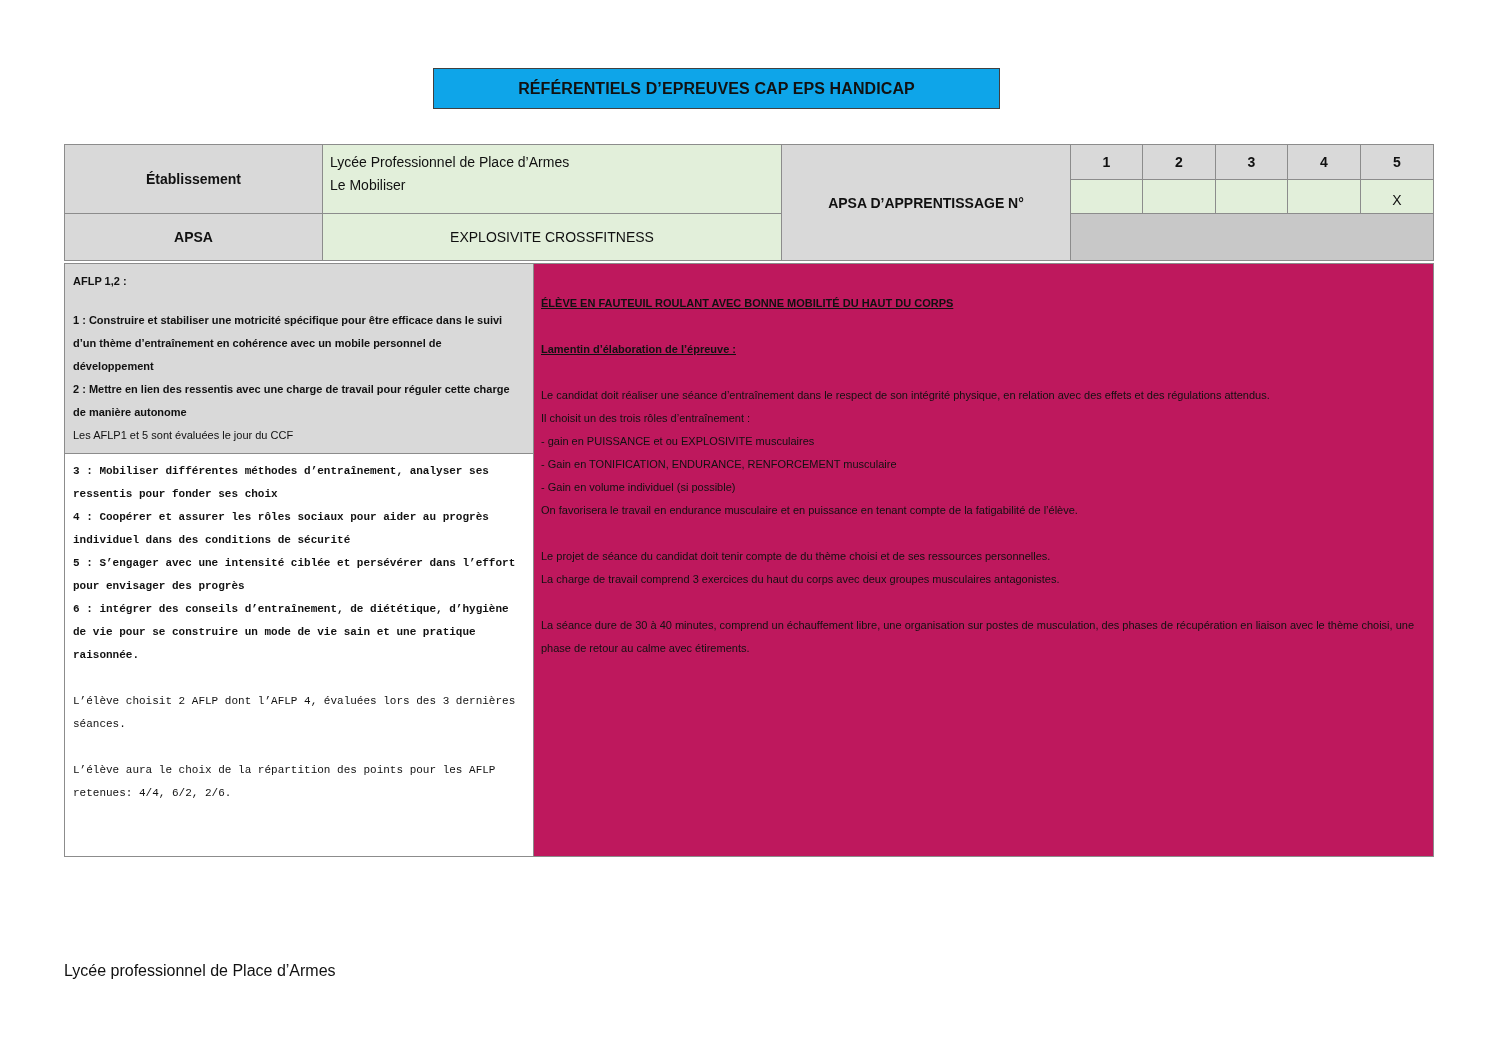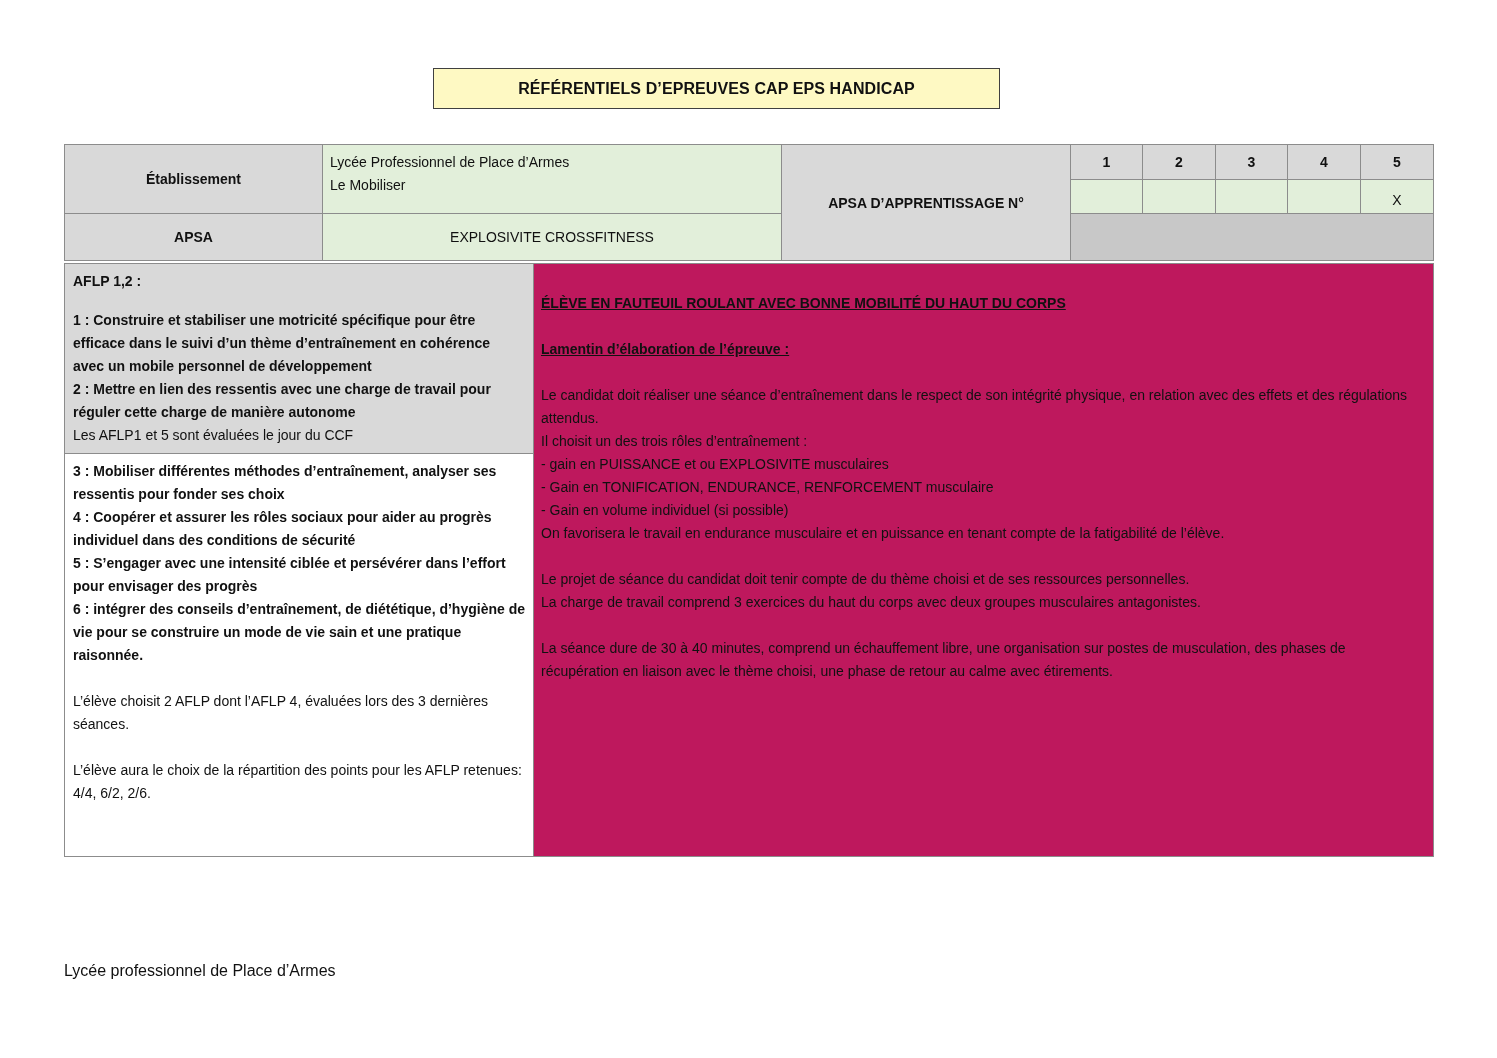--- a/index.html
+++ b/index.html
@@ -1,28 +1,28 @@
 <!DOCTYPE html>
 <html><head>
 <meta charset="utf-8">
 <style>
   html, body { margin:0; padding:0; background:#ffffff; }
   body { width:1497px; height:1058px; position:relative; font-family:"Liberation Sans", sans-serif; color:#111; overflow:hidden; }
-  .title-box { position:absolute; left:433px; top:68px; width:567px; height:41px; background:#fef9c3; border:1.5px solid #404040; box-sizing:border-box; display:flex; align-items:center; justify-content:center; font-weight:bold; font-size:16px; letter-spacing:0.1px; }
+  .title-box { position:absolute; left:433px; top:68px; width:567px; height:41px; background:#0ea5e9; border:1.5px solid #404040; box-sizing:border-box; display:flex; align-items:center; justify-content:center; font-weight:bold; font-size:16px; letter-spacing:0.1px; }
   table.head { position:absolute; left:64px; top:144px; width:1369px; border-collapse:collapse; table-layout:fixed; }
   table.head td { border:1px solid #8c8c8c; font-size:14px; padding:0; box-sizing:border-box; }
   .gray { background:#d9d9d9; }
   .darkgray { background:#c8c8c8; }
   .green { background:#e2efda; }
   .bold { font-weight:bold; }
   .center { text-align:center; }
   table.body { position:absolute; left:64px; top:263px; width:1369px; height:594px; border-collapse:collapse; table-layout:fixed; }
-  table.body td { border:1px solid #8c8c8c; vertical-align:top; font-size:14px; line-height:23px; box-sizing:border-box; }
+  table.body td { border:1px solid #8c8c8c; vertical-align:top; font-size:11px; line-height:23px; box-sizing:border-box; }
   .left-top { background:#d9d9d9; padding:6px 8px 4px 8px; height:190px; }
-  .left-bottom { background:#fff; padding:6px 8px; }
+  .left-bottom { background:#fff; padding:6px 8px;font-family:Liberation Mono, monospace; }
   .right { background:#be185d; padding:28px 8px 8px 7px; }
   .u { text-decoration:underline; font-weight:bold; }
   p { margin:0; }
   .gap { height:23px; }
   .footer { position:absolute; left:64px; top:962px; font-size:16px; }
 </style>
 </head>
 <body>
 
 <div class="title-box">RÉFÉRENTIELS D’EPREUVES CAP EPS HANDICAP</div>

